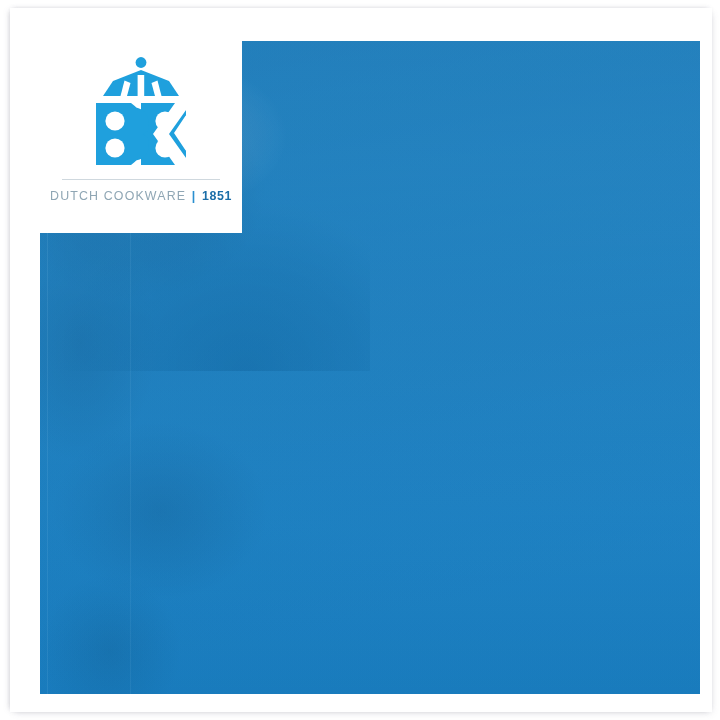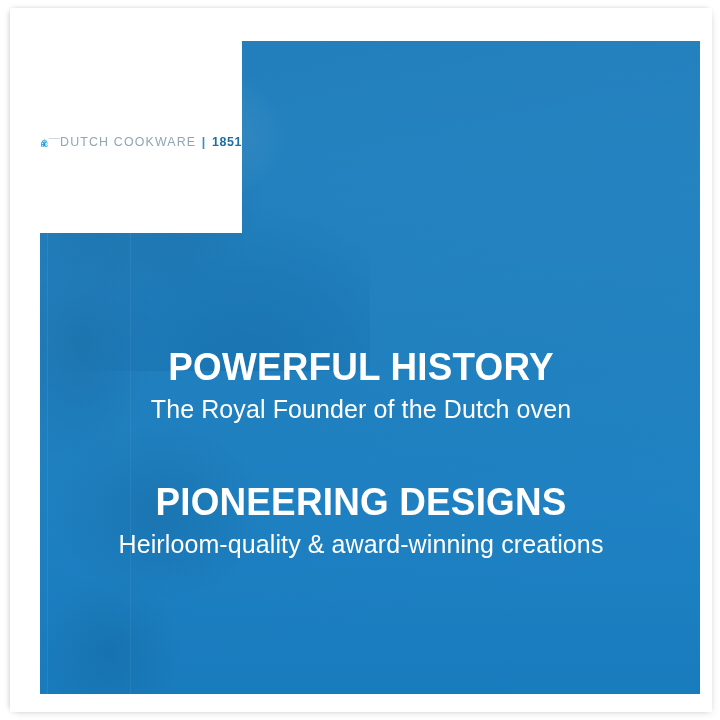--- a/index.html
+++ b/index.html
@@ -138,21 +138,21 @@
   
   .logo-block {
     position: absolute;
     left: 30px;
     top: 33px;
     width: 202px;
     height: 192px;
     background: #ffffff;
     z-index: 6;
     display: flex;
-    flex-direction: row;
+    flex-direction: column;
     align-items: center;
   }
   .logo-mark {
     margin-top: 12px;
     width: 124px;
     height: 124px;
   }
   .logo-rule {
     width: 158px;
     height: 1px;
@@ -313,28 +313,15 @@
       <div class="logo-rule"></div>
 
       <div class="logo-tagline">
         <span class="tg-words">DUTCH COOKWARE</span>
         <span class="tg-sep">|</span>
         <span class="tg-year">1851</span>
       </div>
     </div>
 
 
-    <div class="messages">
-
-      <div class="msg">
-        <div class="msg-title">POWERFUL HISTORY</div>
-        <div class="msg-sub">The Royal Founder of the Dutch oven</div>
-      </div>
-
-      <div class="msg">
-        <div class="msg-title">PIONEERING DESIGNS</div>
-        <div class="msg-sub">Heirloom-quality &amp; award-winning creations</div>
-      </div>
-
-    </div>
 
   </div>
 </div>
 
 </body></html>

